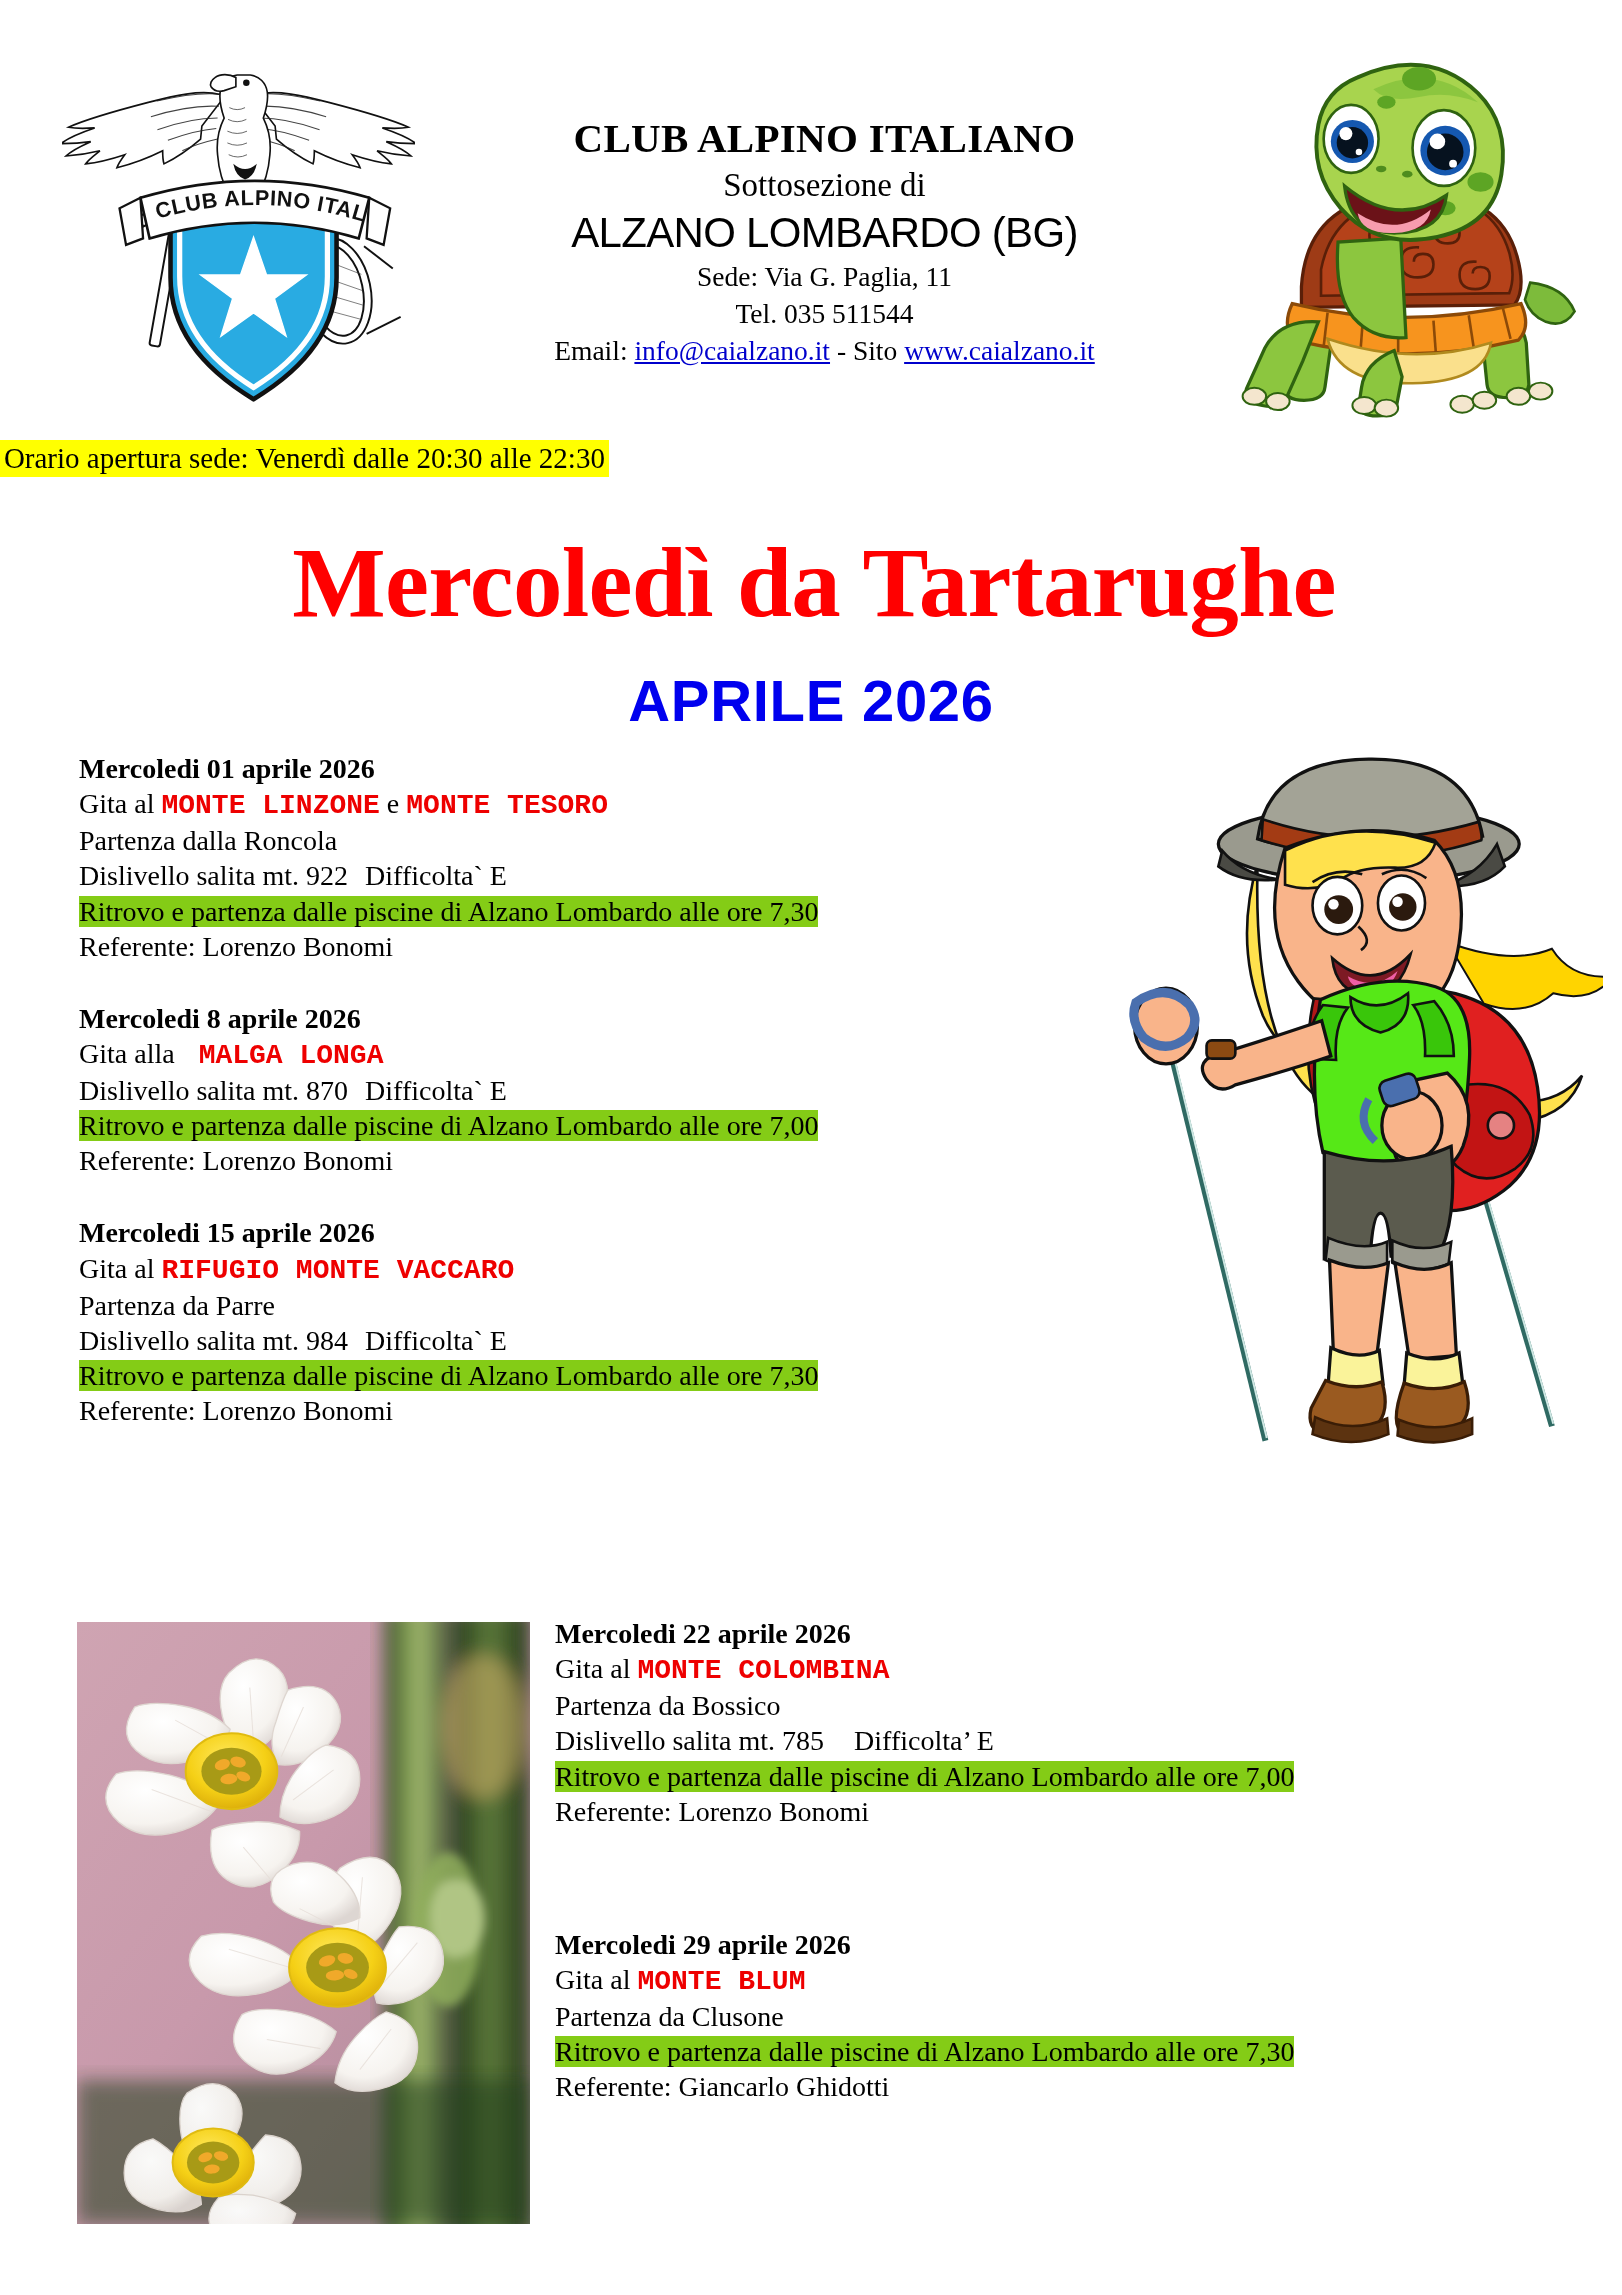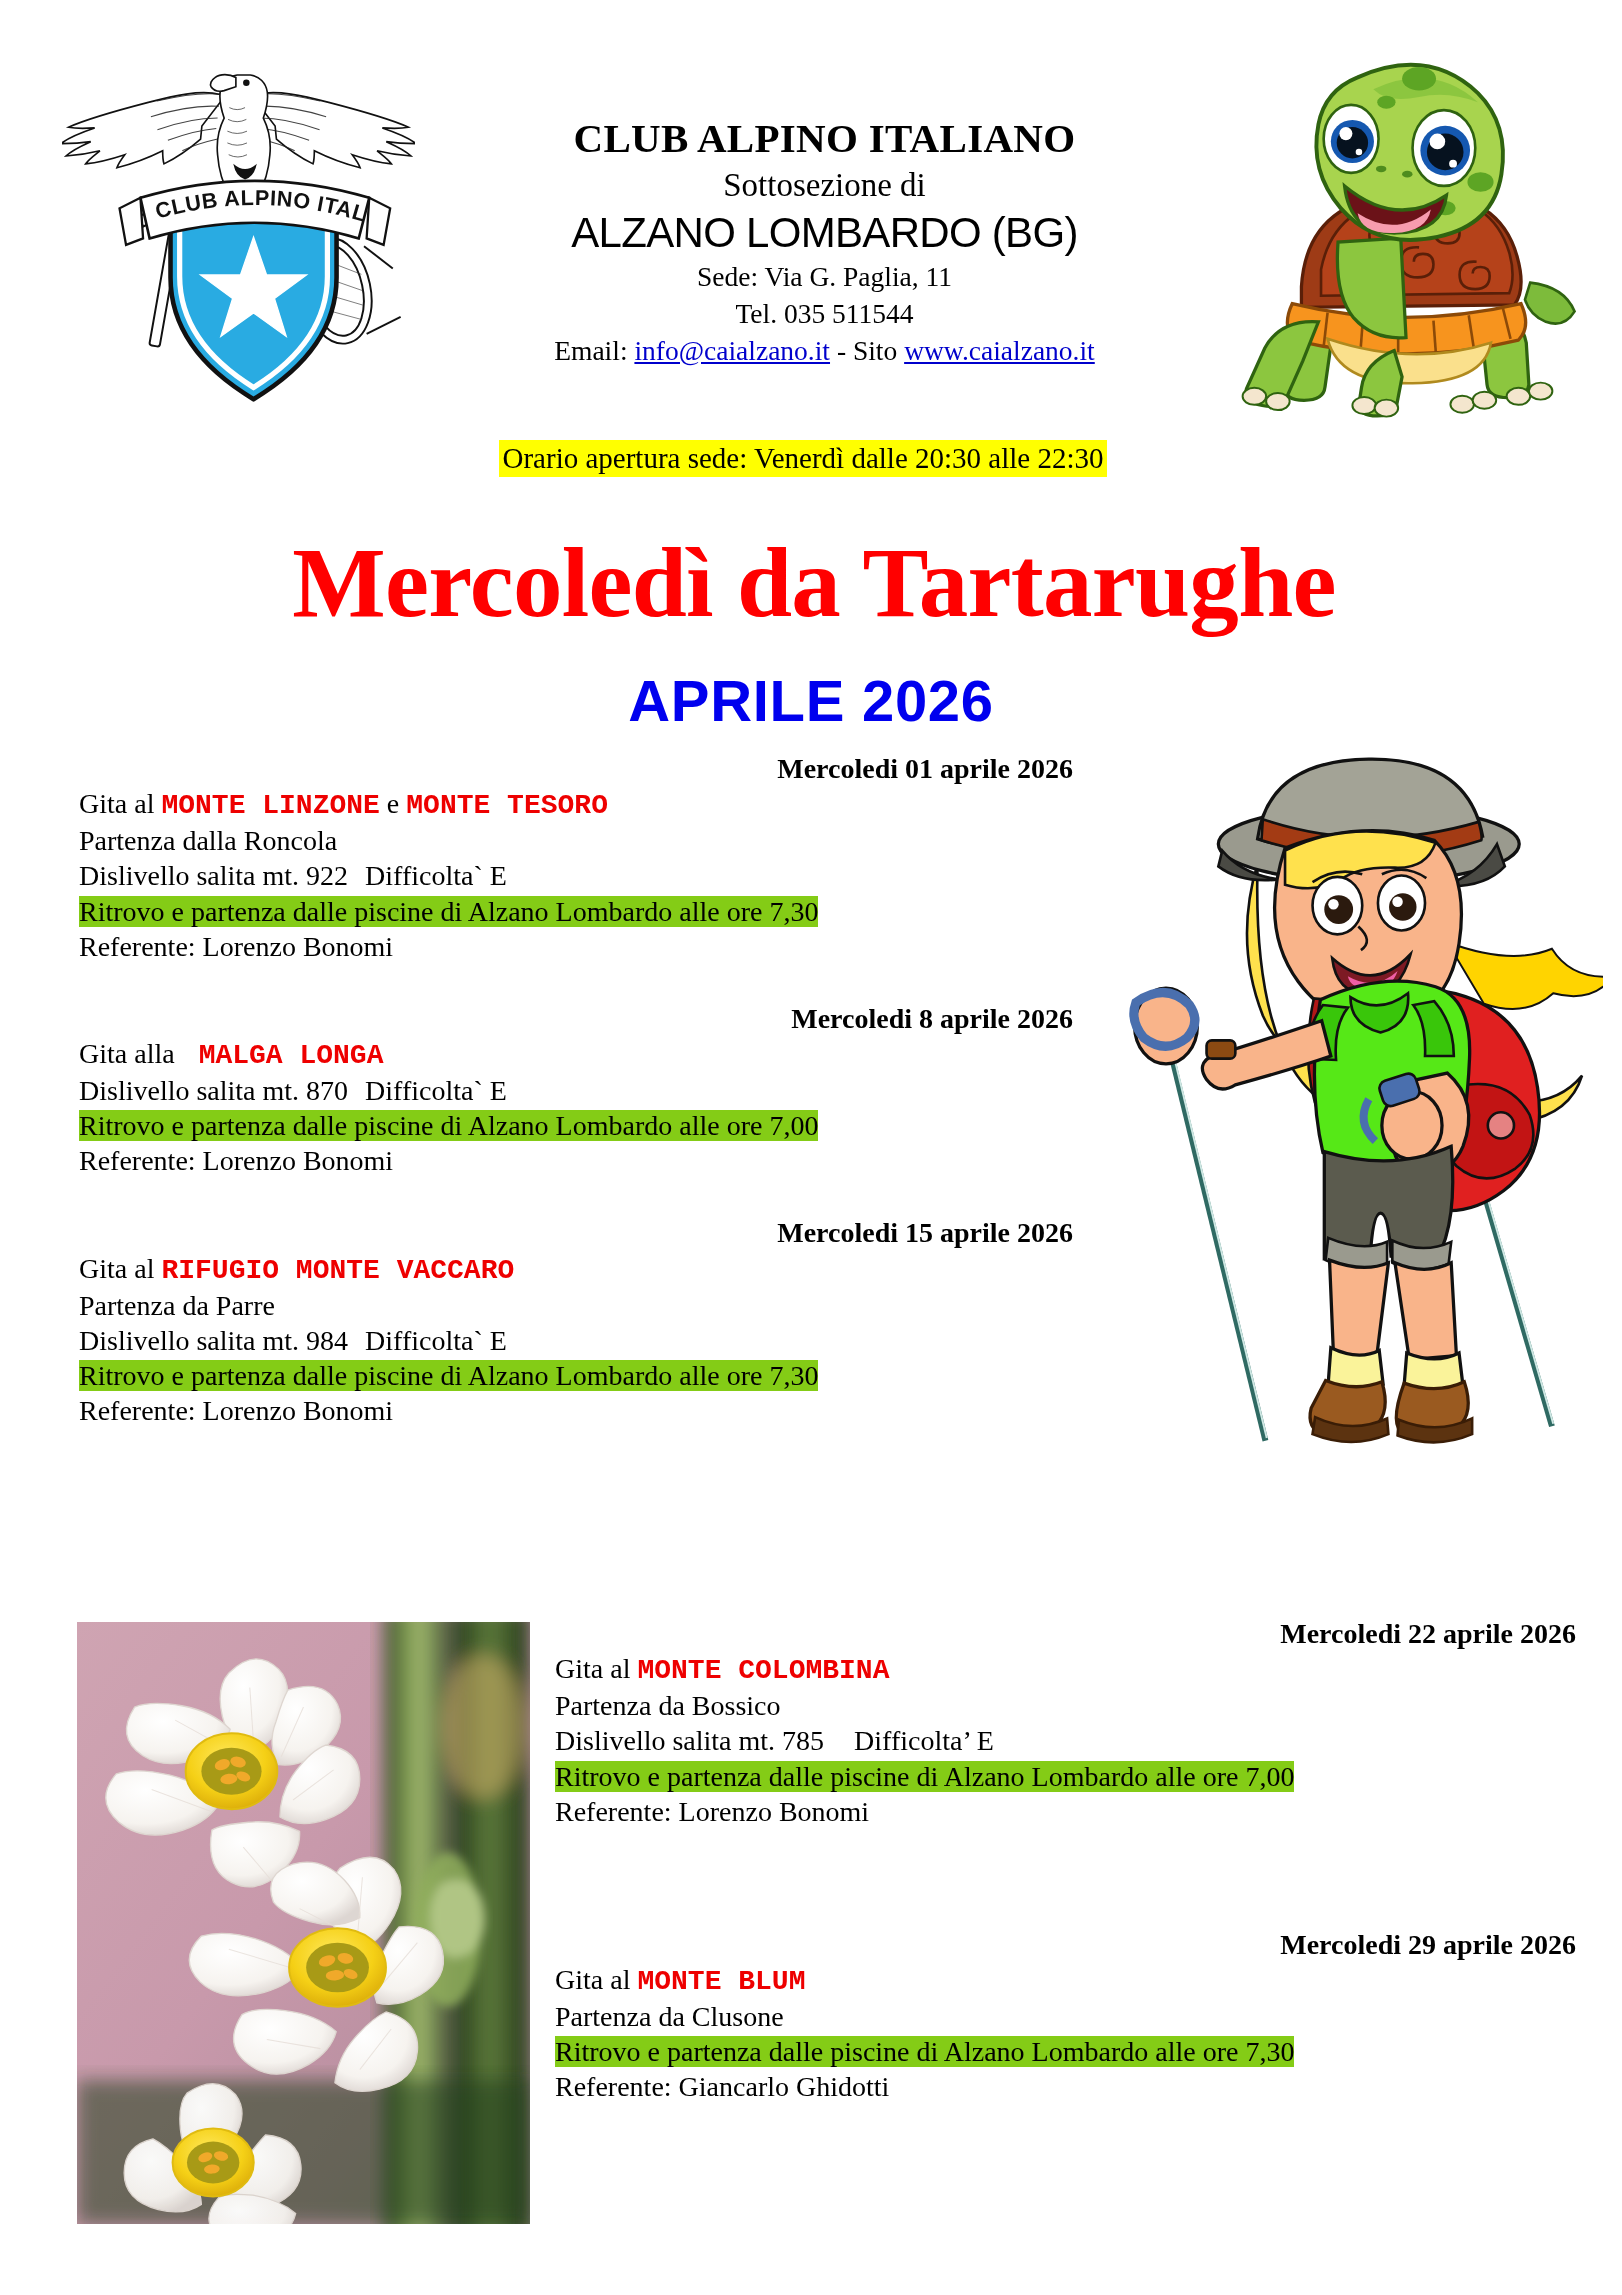--- a/index.html
+++ b/index.html
@@ -68,21 +68,21 @@
   .h-email a, .link {
     color: #0000cc;
     text-decoration: underline;
   }
 
   .hours-wrap {
     position: absolute;
     left: 0;
     top: 440px;
     width: 1606px;
-    text-align: center;
+    text-align: left;
   }
   .hours {
     display: inline-block;
     background: #ffff00;
     font-size: 29px;
     color: #000;
     padding: 1.3px 3.9px;
     line-height: 1.18;
   }
 
@@ -131,21 +131,20 @@
   }
   .event:last-child { margin-bottom: 0; }
   .ev-line {
     font-size: 28px;
     line-height: 1.255;
     color: #000000;
     white-space: nowrap;
   }
   .ev-date {
     font-weight: bold;
-    text-align: right;
   }
   .ev-place {
     color: #ee0000;
     font-weight: bold;
     font-family: Liberation Mono, monospace;
   }
   .ev-hl {
     background: #84cc16;
     display: inline;
     box-decoration-break: clone;

